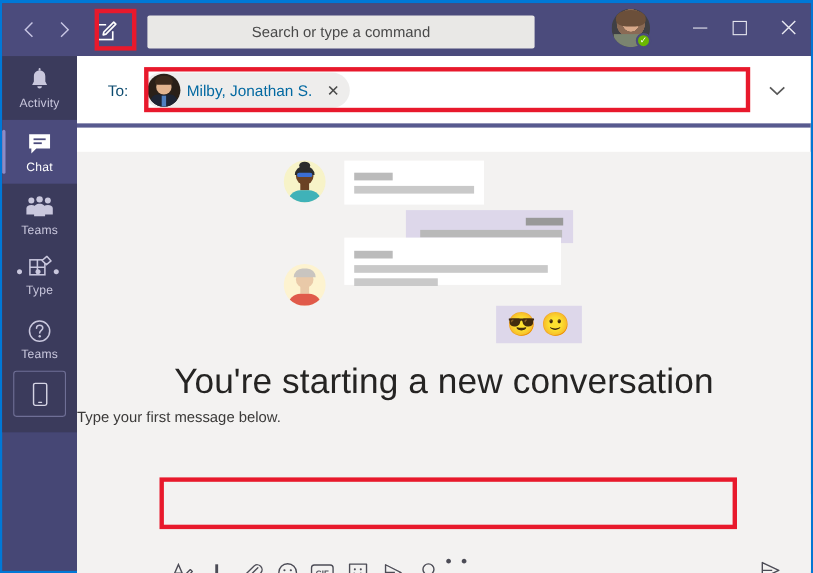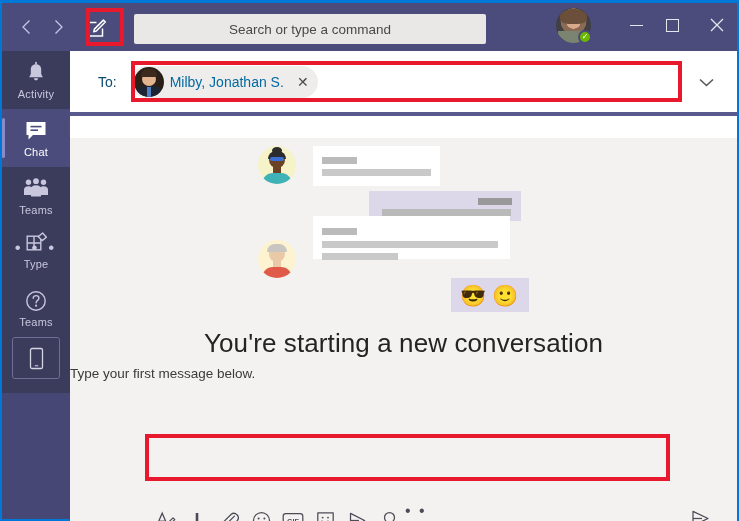--- a/index.html
+++ b/index.html
@@ -83,21 +83,21 @@
   .av2{left:0;top:102px;background:#fdf3d0;overflow:hidden;}
   .av2 .hd{position:absolute;left:11px;top:6px;width:16px;height:16px;border-radius:50%;background:#e9c9a8;}
   .av2 .hr{position:absolute;left:9px;top:4px;width:20px;height:8px;border-radius:10px 10px 0 0;background:#c9c5c0;}
   .av2 .nk{position:absolute;left:15px;top:20px;width:8px;height:7px;background:#e9c9a8;}
   .av2 .bd{position:absolute;left:4px;bottom:0;width:30px;height:11px;background:#e05a4a;border-radius:15px 15px 0 0;}
   .bubble{position:absolute;background:#ffffff;}
   .bubble.them{left:55px;}
   .bubble.me{background:#ddd7ea;}
   .line{background:#c9c9c9;height:7px;}
   .emoji-row{position:absolute;left:193px;top:140px;width:78px;height:34px;background:#ddd7ea;display:flex;align-items:center;justify-content:center;gap:5px;font-size:21px;line-height:1;}
-  .headline{margin-top:10px;text-align:center;font-size:26px;color:#252423;font-weight:400;letter-spacing:.1px;}
+  .headline{margin-top:10px;text-align:center;font-size:32px;color:#252423;font-weight:400;letter-spacing:.1px;}
   .subline{margin-top:7px;text-align:left;font-size:13.5px;color:#3b3a39;}
 
   
   .compose{position:absolute;left:0;bottom:0;width:667px;height:92px;background:#f3f2f1;}
   .msgbox{position:absolute;left:79px;top:6px;width:520px;height:41px;background:#ffffff;display:flex;align-items:center;}
   .msg-placeholder{margin-left:14px;font-size:13.5px;color:#616161;}
   .toolbar{position:absolute;left:79px;top:54px;width:588px;height:34px;display:flex;align-items:center;}
   .tb-ico{width:32px;height:30px;display:flex;align-items:center;justify-content:center;color:#4c4c56;cursor:pointer;}
   .tb-dots{width:32px;height:30px;display:flex;align-items:center;justify-content:center;color:#4c4c56;letter-spacing:2px;font-size:16px;cursor:pointer;}
   .send{position:absolute;right:21px;top:0;width:32px;height:30px;display:flex;align-items:center;justify-content:center;color:#4c4c56;cursor:pointer;}

